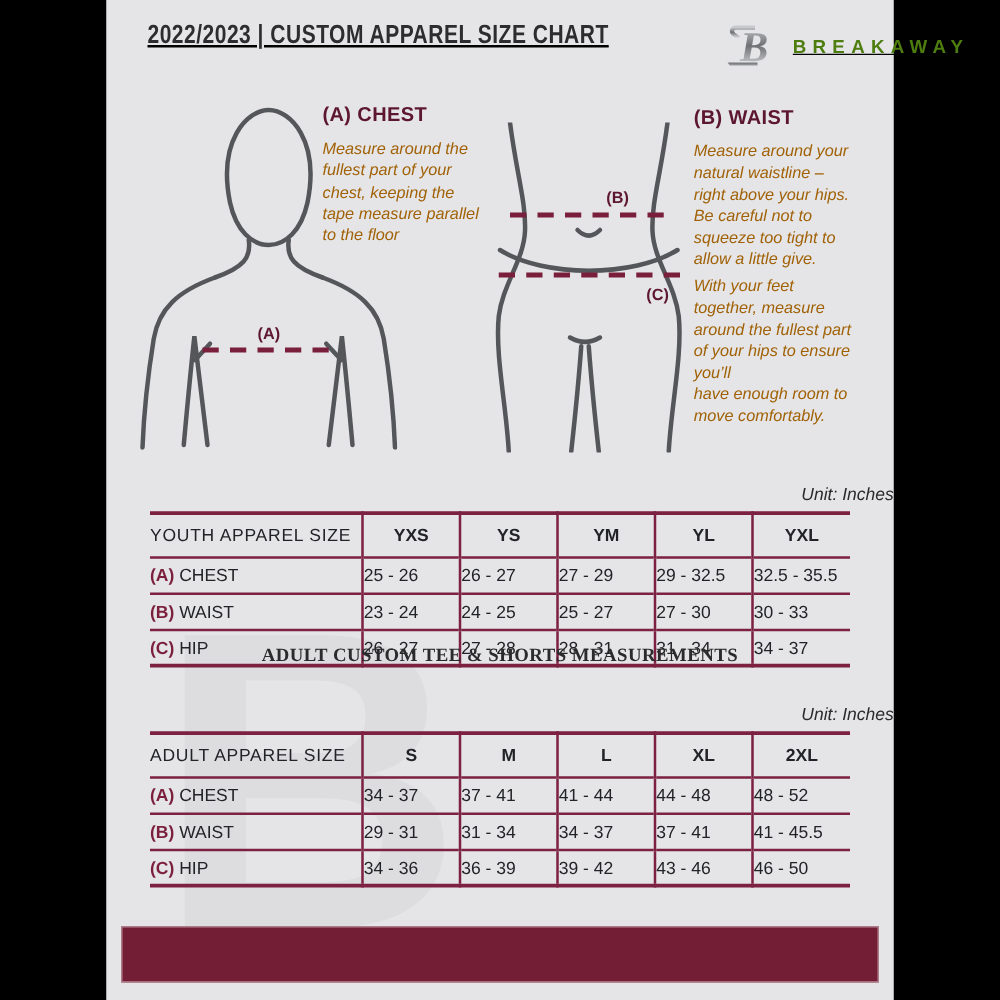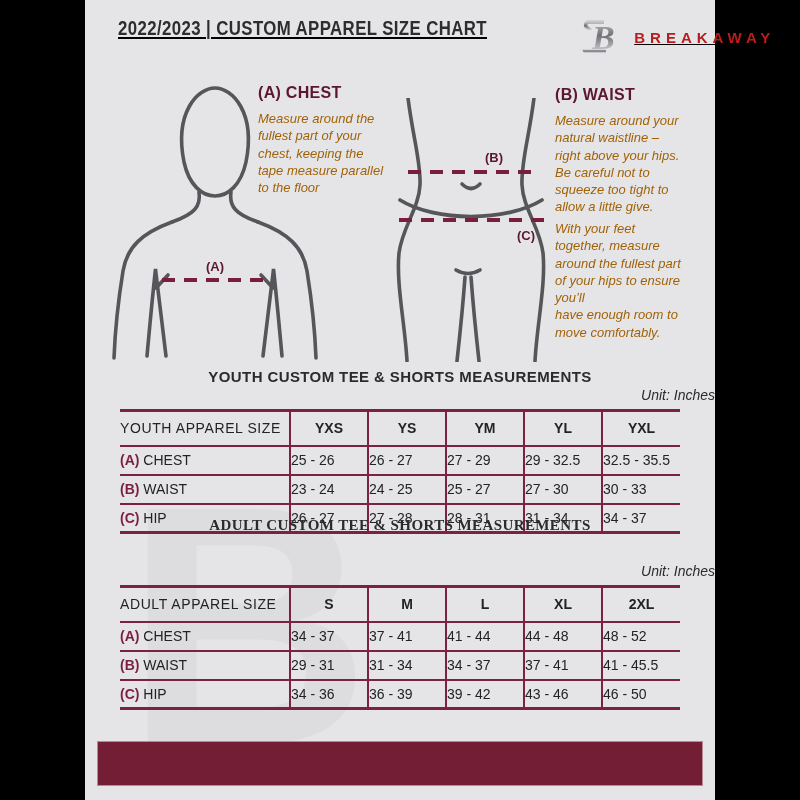--- a/index.html
+++ b/index.html
@@ -11,21 +11,21 @@
     font-weight:bold; color:#d7d8db; opacity:.55; z-index:0; letter-spacing:-10px; }
 
   .layer { position:absolute; inset:0; z-index:1; }
 
   
   .topbar { position:absolute; top:16px; left:33px; right:24px; height:46px;
     display:flex; justify-content:space-between; align-items:flex-start;text-decoration:underline; }
   .doc-title { font-size:21px; font-weight:bold; color:#2d2d2f; letter-spacing:.5px;
     white-space:nowrap; transform:scaleX(.8); transform-origin:left center; }
   .brand { display:flex; align-items:center; gap:9px; }
-  .brand-name { font-size:15px; font-weight:bold; color:#b91c1c; letter-spacing:5px; }
+  .brand-name { font-size:15px; font-weight:bold; color:#4d7c0f; letter-spacing:5px; }
 
   
   .instr { position:absolute; }
   .instr-heading { font-size:16px; font-weight:bold; color:#5d1630; letter-spacing:.3px; margin-bottom:8px; }
   .instr-text { font-size:13px; font-style:italic; color:#a16207; line-height:1.33; white-space:pre-line; }
 
   
   .fig { position:absolute; }
   .fig path, .fig ellipse { fill:none; stroke:#55565a; stroke-width:3.6; stroke-linecap:round; }
   .fig .dash { stroke:#7a1f3b; stroke-width:4; stroke-dasharray:13 9; stroke-linecap:butt; }
@@ -133,21 +133,20 @@
     <div class="instr" style="left:470px; top:220px; width:160px;">
       <div class="instr-text">With your feet
 together, measure
 around the fullest part
 of your hips to ensure
 you’ll
 have enough room to
 move comfortably.</div>
     </div>
 
-    <div class="tbl-title" style="top:368px;">YOUTH CUSTOM TEE &amp; SHORTS MEASUREMENTS</div>
     <div class="tbl-sub" style="top:387px;">Unit: Inches</div>
     <table class="size" id="youth-table">
       <colgroup>
           <col class="lbl">
           <col>
           <col>
           <col>
           <col>
           <col>
         </colgroup>

